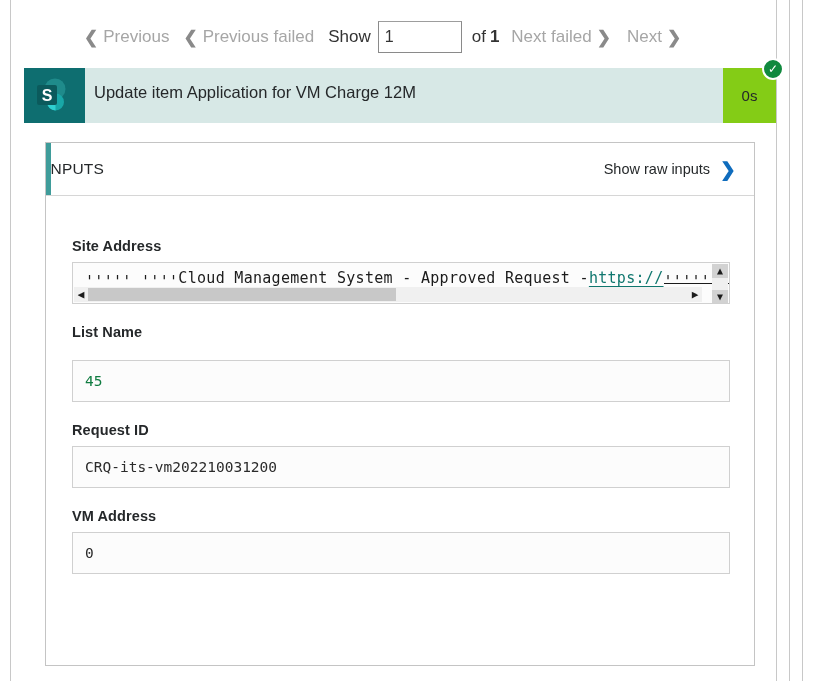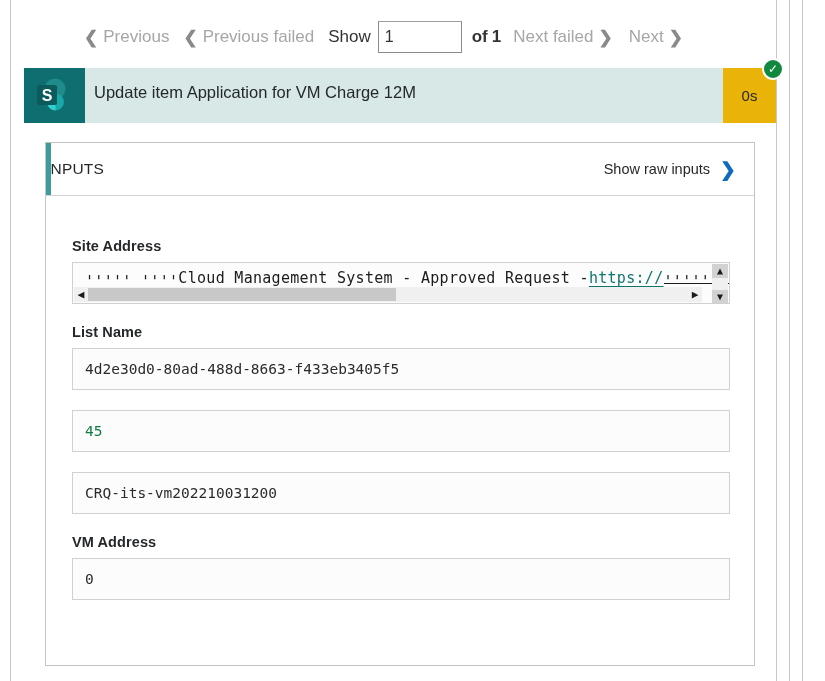--- a/index.html
+++ b/index.html
@@ -76,21 +76,21 @@
     font-family: "Liberation Sans", sans-serif;
     font-size: 16px;
     color: #333333;
     padding: 0 6px;
     outline: none;
   }
   .of-label {
     color: #333333;
     margin-left: 10px;
     margin-right: 4px;
-    font-weight: 700;
+    font-weight: 400;
   }
   .of-count { color: #333333; font-weight: 600; }
 
   
   .action-bar {
     position: absolute;
     left: 24px;
     top: 68px;
     width: 752px;
     height: 55px;
@@ -122,21 +122,21 @@
     font-size: 16.5px;
     color: #25282a;
     white-space: nowrap;
   }
   .action-duration {
     position: absolute;
     right: 0;
     top: 0;
     width: 53px;
     height: 55px;
-    background: #eab308;
+    background: #84cc16;
     display: flex;
     align-items: center;
     justify-content: center;
     font-size: 15px;
     color: #25282a;
   }
   .status-dot {
     position: absolute;
     left: 762px;
     top: 58px;
@@ -424,28 +424,28 @@
           <div class="vscroll">
             <div class="arrow-u">▲</div>
             <div class="vtrack"></div>
             <div class="arrow-d">▼</div>
           </div>
         </div>
       </div>
 
       <div class="field">
         <div class="field-label">List Name</div>
-        <div class="field-box">4d2e30d0-80ad-488d-8663-f433eb3405f5</div>
       </div>
 
       <div class="field">
         <div class="field-box green">45</div>
       </div>
 
       <div class="field">
+        <div class="field-label">Request ID</div>
         <div class="field-box">CRQ-its-vm202210031200</div>
       </div>
 
       <div class="field">
         <div class="field-label">VM Address</div>
         <div class="field-box">0</div>
       </div>
 
     </div>
   </div>

